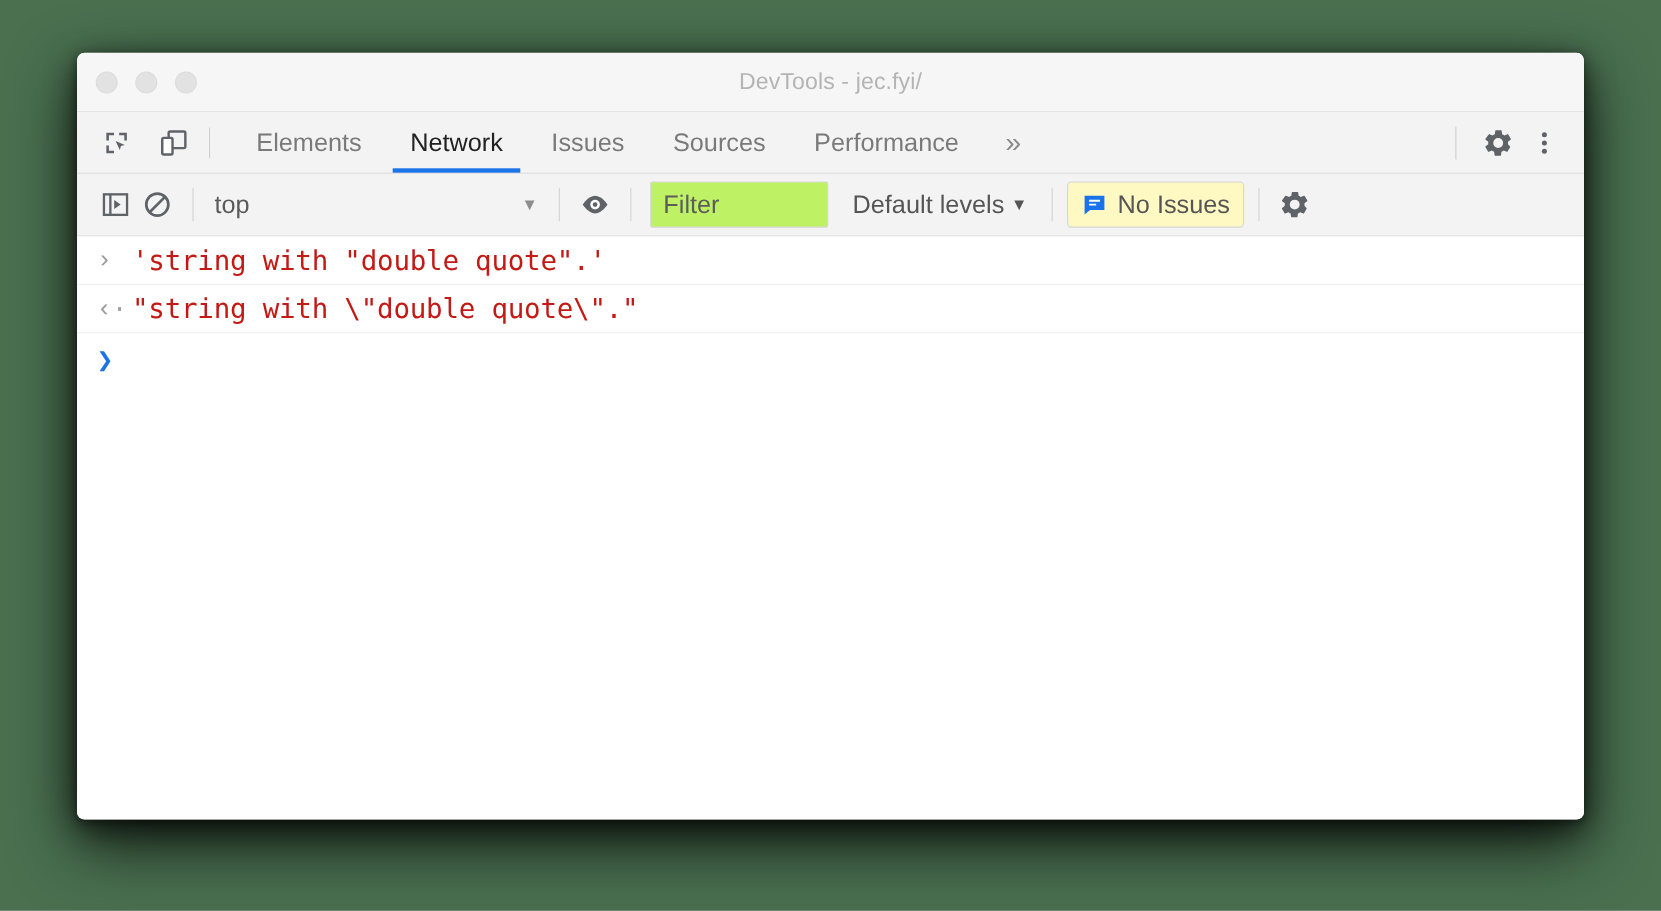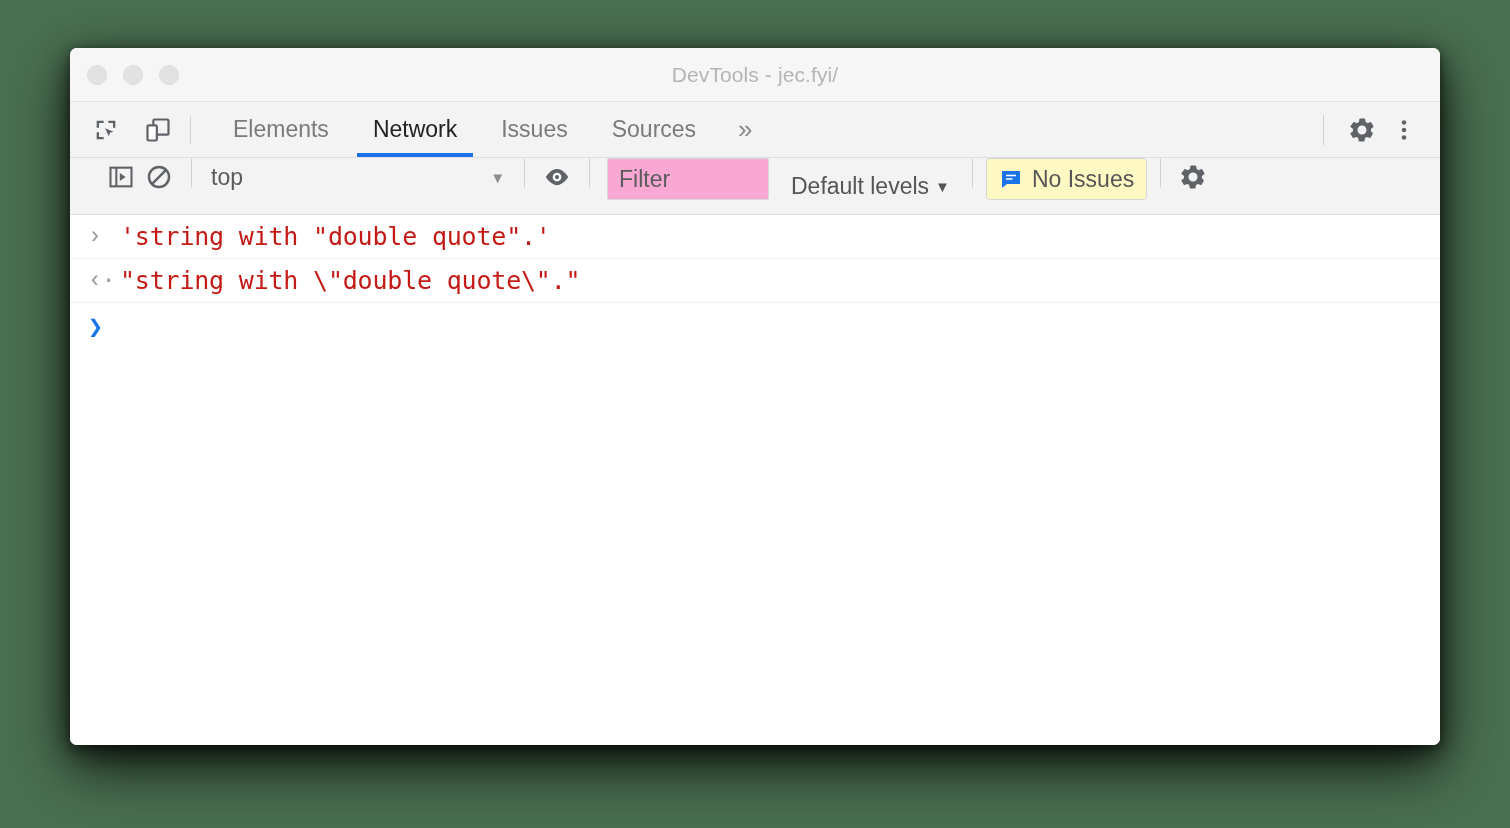--- a/index.html
+++ b/index.html
@@ -142,21 +142,22 @@
     background: #cfcfcf;
     margin: 0 14px;
   }
 
   
   .console-toolbar {
     height: 56px;
     background: #f3f3f3;
     border-bottom: 1px solid #dedede;
     display: flex;
-    padding: 0 32px;
+    align-items: center;
+    padding: 0 16px;
     flex: 0 0 auto;
   }
   .ct-btn {
     width: 38px;
     height: 38px;
     display: flex;
     align-items: center;
     justify-content: center;
     border-radius: 3px;
   }
@@ -179,21 +180,21 @@
     flex: 1;
   }
   .caret {
     font-size: 15px;
     color: #8e8e8e;
     margin-right: 6px;
   }
   .filter-input {
     width: 162px;
     height: 42px;
-    background: #f9a8d4;
+    background: #bef264;
     border: 1px solid #d7d7d7;
     border-radius: 2px;
     font-size: 23px;
     color: #5c5c5c;
     padding: 0 11px;
     box-sizing: border-box;
     font-family: "Liberation Sans", sans-serif;
     margin-left: 4px;
   }
   .filter-input::placeholder { color: #5c5c5c; opacity: 1; }
@@ -311,20 +312,23 @@
       </div>
       <div class="tab active">
         <span>Network</span>
       </div>
       <div class="tab">
         <span>Issues</span>
       </div>
       <div class="tab">
         <span>Sources</span>
       </div>
+      <div class="tab">
+        <span>Performance</span>
+      </div>
       <div class="tab more">
         <span>»</span>
       </div>
     </div>
 
     <div class="tabbar-right">
       <div class="vdiv"></div>
       <div class="tb-btn">
         <svg width="30" height="30" viewBox="0 0 24 24" aria-hidden="true">
           <path fill="#5f6368" d="M19.1 12.9c.04-.3.06-.6.06-.9s-.02-.6-.07-.9l1.96-1.52a.47.47 0 0 0 .12-.6l-1.86-3.2a.47.47 0 0 0-.57-.21l-2.3.93a6.8 6.8 0 0 0-1.56-.9l-.35-2.45a.46.46 0 0 0-.46-.39h-3.72a.46.46 0 0 0-.46.39l-.35 2.45c-.57.23-1.1.54-1.57.9l-2.3-.93a.46.46 0 0 0-.56.21L2.74 8.98c-.12.2-.07.45.12.6l1.96 1.52c-.05.3-.08.6-.08.9s.03.6.08.9l-1.96 1.53a.47.47 0 0 0-.12.59l1.86 3.21c.11.2.35.27.56.2l2.3-.92c.48.36 1 .67 1.57.9l.35 2.44c.04.23.23.39.46.39h3.72c.23 0 .42-.16.46-.39l.35-2.44c.57-.24 1.1-.54 1.57-.9l2.3.92c.21.08.45 0 .56-.2l1.86-3.21a.47.47 0 0 0-.12-.6L19.1 12.9zM12 15.6A3.6 3.6 0 1 1 12 8.4a3.6 3.6 0 0 1 0 7.2z"></path>

